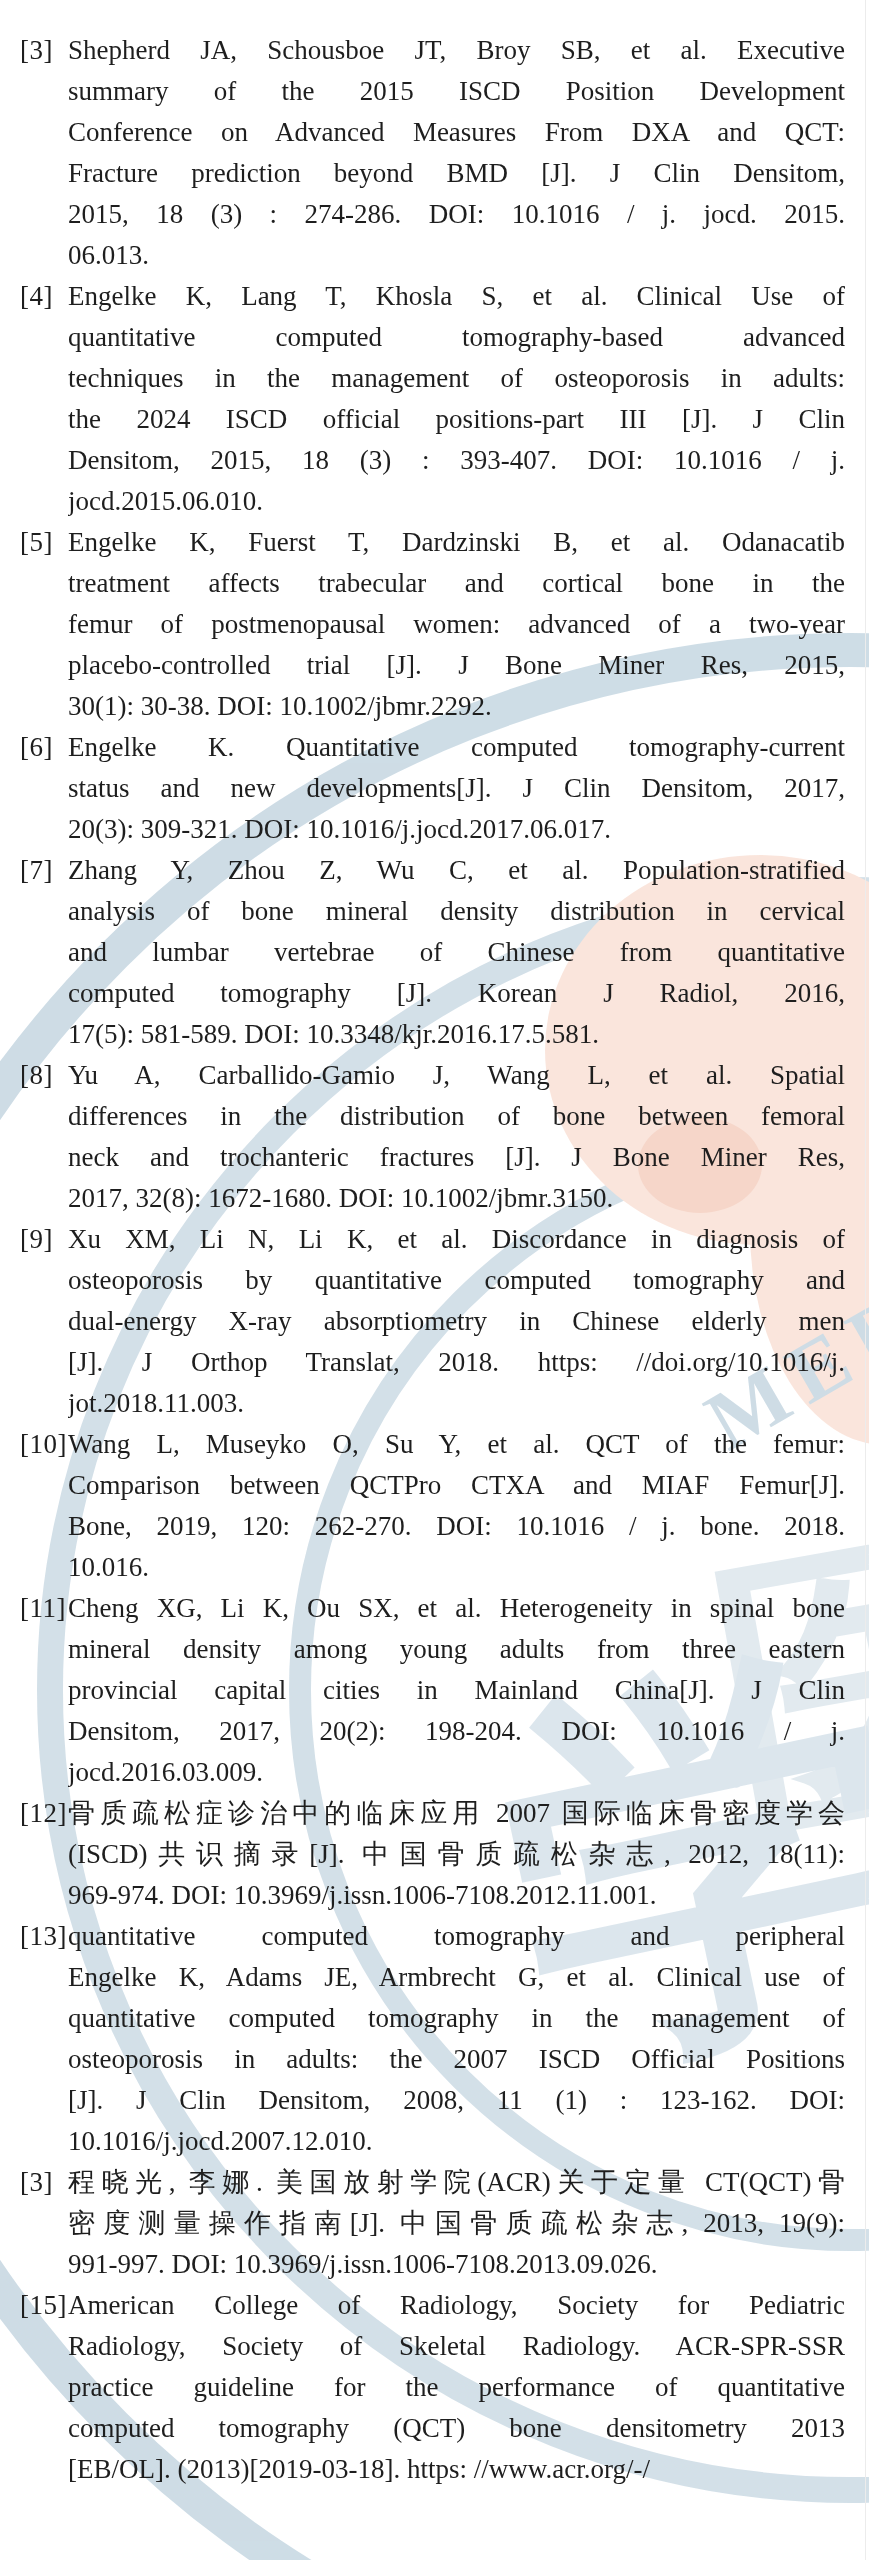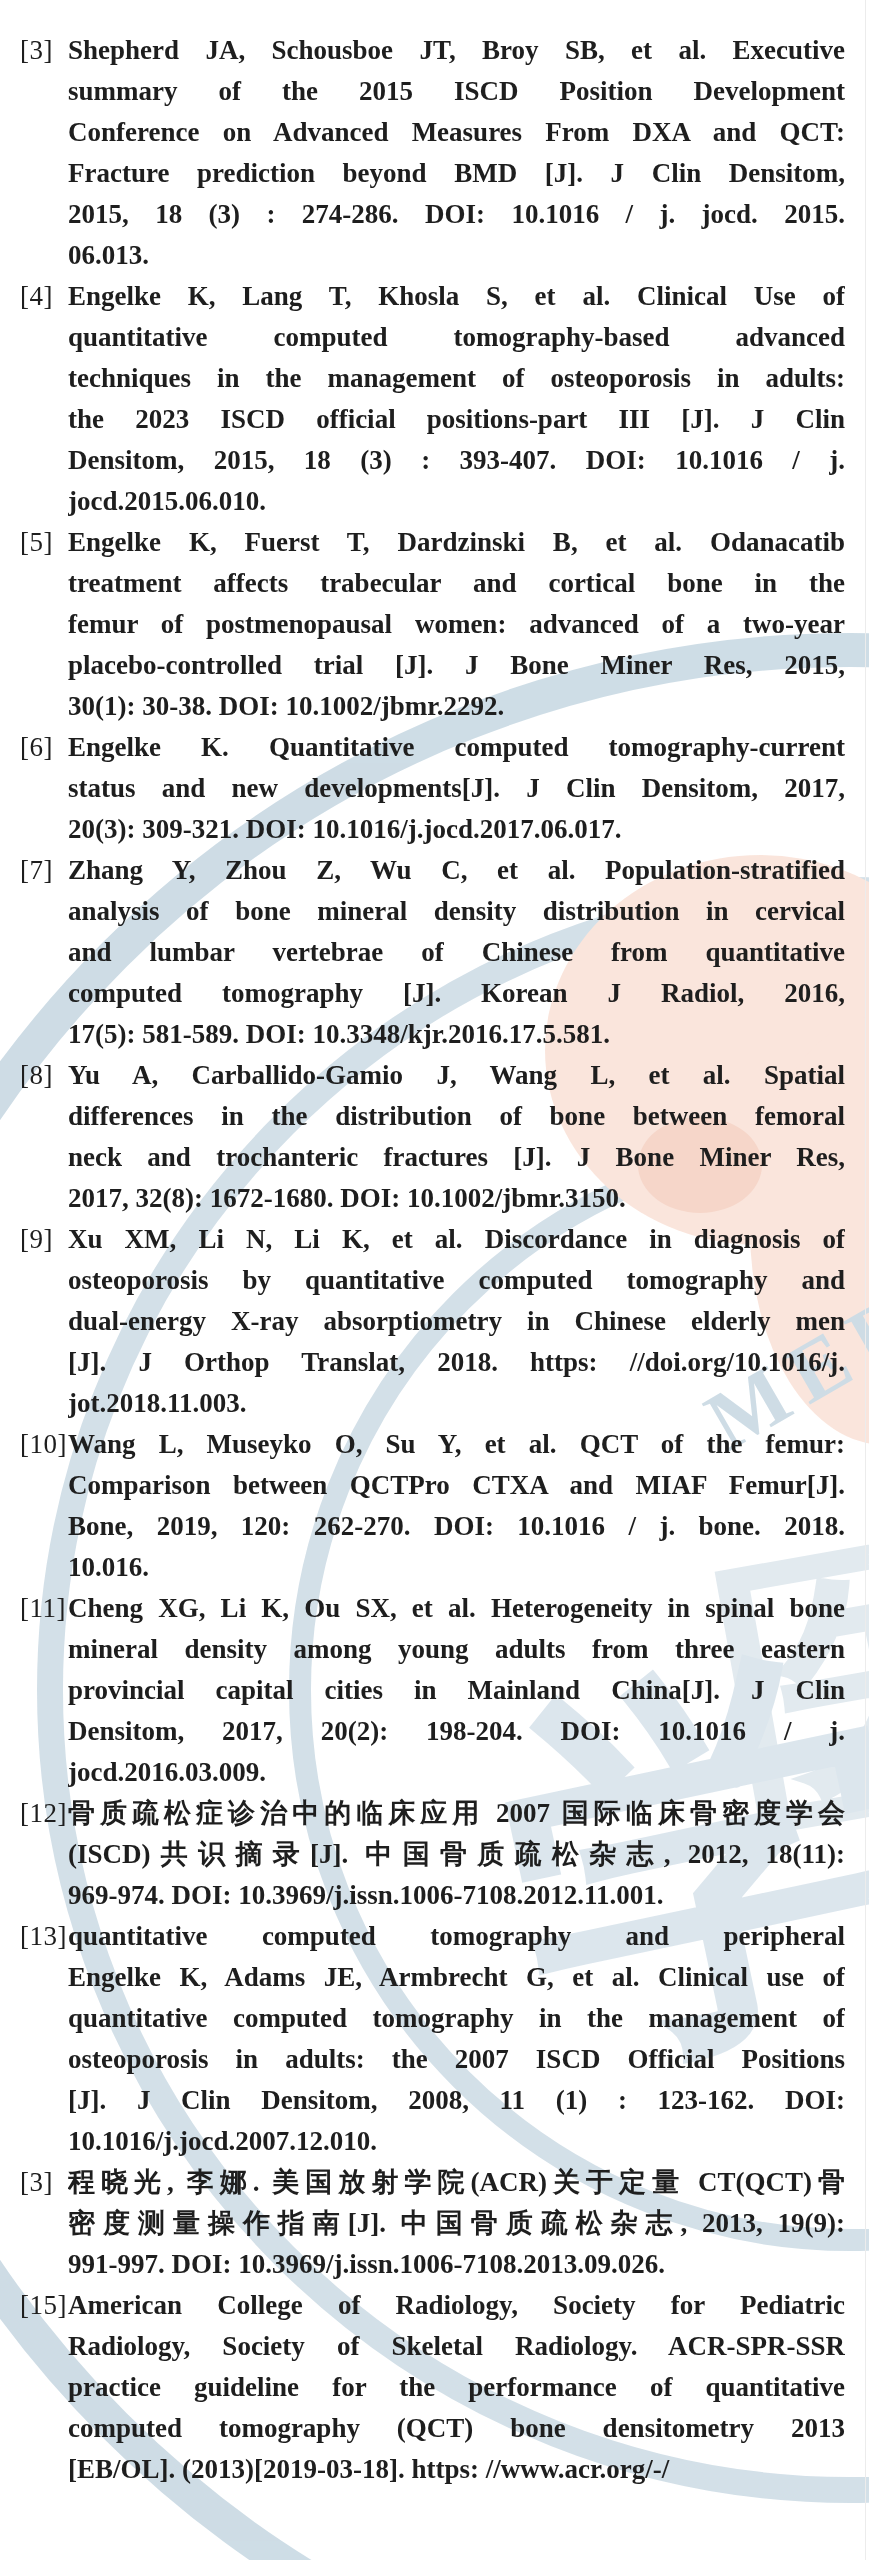--- a/index.html
+++ b/index.html
@@ -30,21 +30,21 @@
     padding: 30px 24px 0 20px;
     color: #1e1e1e;
   }
   .ref-row { display: flex; align-items: flex-start; }
   .ref-num {
     flex: 0 0 48px;
     font-size: 27px;
     line-height: 41px;
     letter-spacing: 0.5px;
   }
-  .ref-txt { flex: 1 1 auto; min-width: 0; font-weight: bold; }
+  .ref-txt { flex: 1 1 auto; min-width: 0; }
   .line {
     font-size: 27px;
     line-height: 41px;
     height: 41px;
     white-space: normal;
     text-align: justify;
     text-align-last: justify;
     overflow: hidden;
   }
   .line.last { text-align-last: left; }
@@ -95,21 +95,21 @@
           <div class="line last">06.013.</div>
         </div>
     </div>
 
     <div class="ref-row">
       <div class="ref-num">[4]</div>
       <div class="ref-txt">
           <div class="line">Engelke K, Lang T, Khosla S, et al. Clinical Use of</div>
           <div class="line">quantitative computed tomography-based advanced</div>
           <div class="line">techniques in the management of osteoporosis in adults:</div>
-          <div class="line">the 2023 ISCD official positions-part III [J]. J Clin</div>
+          <div class="line">the 2024 ISCD official positions-part III [J]. J Clin</div>
           <div class="line">Densitom, 2015, 18 (3) : 393-407. DOI: 10.1016 / j.</div>
           <div class="line last">jocd.2015.06.010.</div>
         </div>
     </div>
 
     <div class="ref-row">
       <div class="ref-num">[5]</div>
       <div class="ref-txt">
           <div class="line">Engelke K, Fuerst T, Dardzinski B, et al. Odanacatib</div>
           <div class="line">treatment affects trabecular and cortical bone in the</div>

